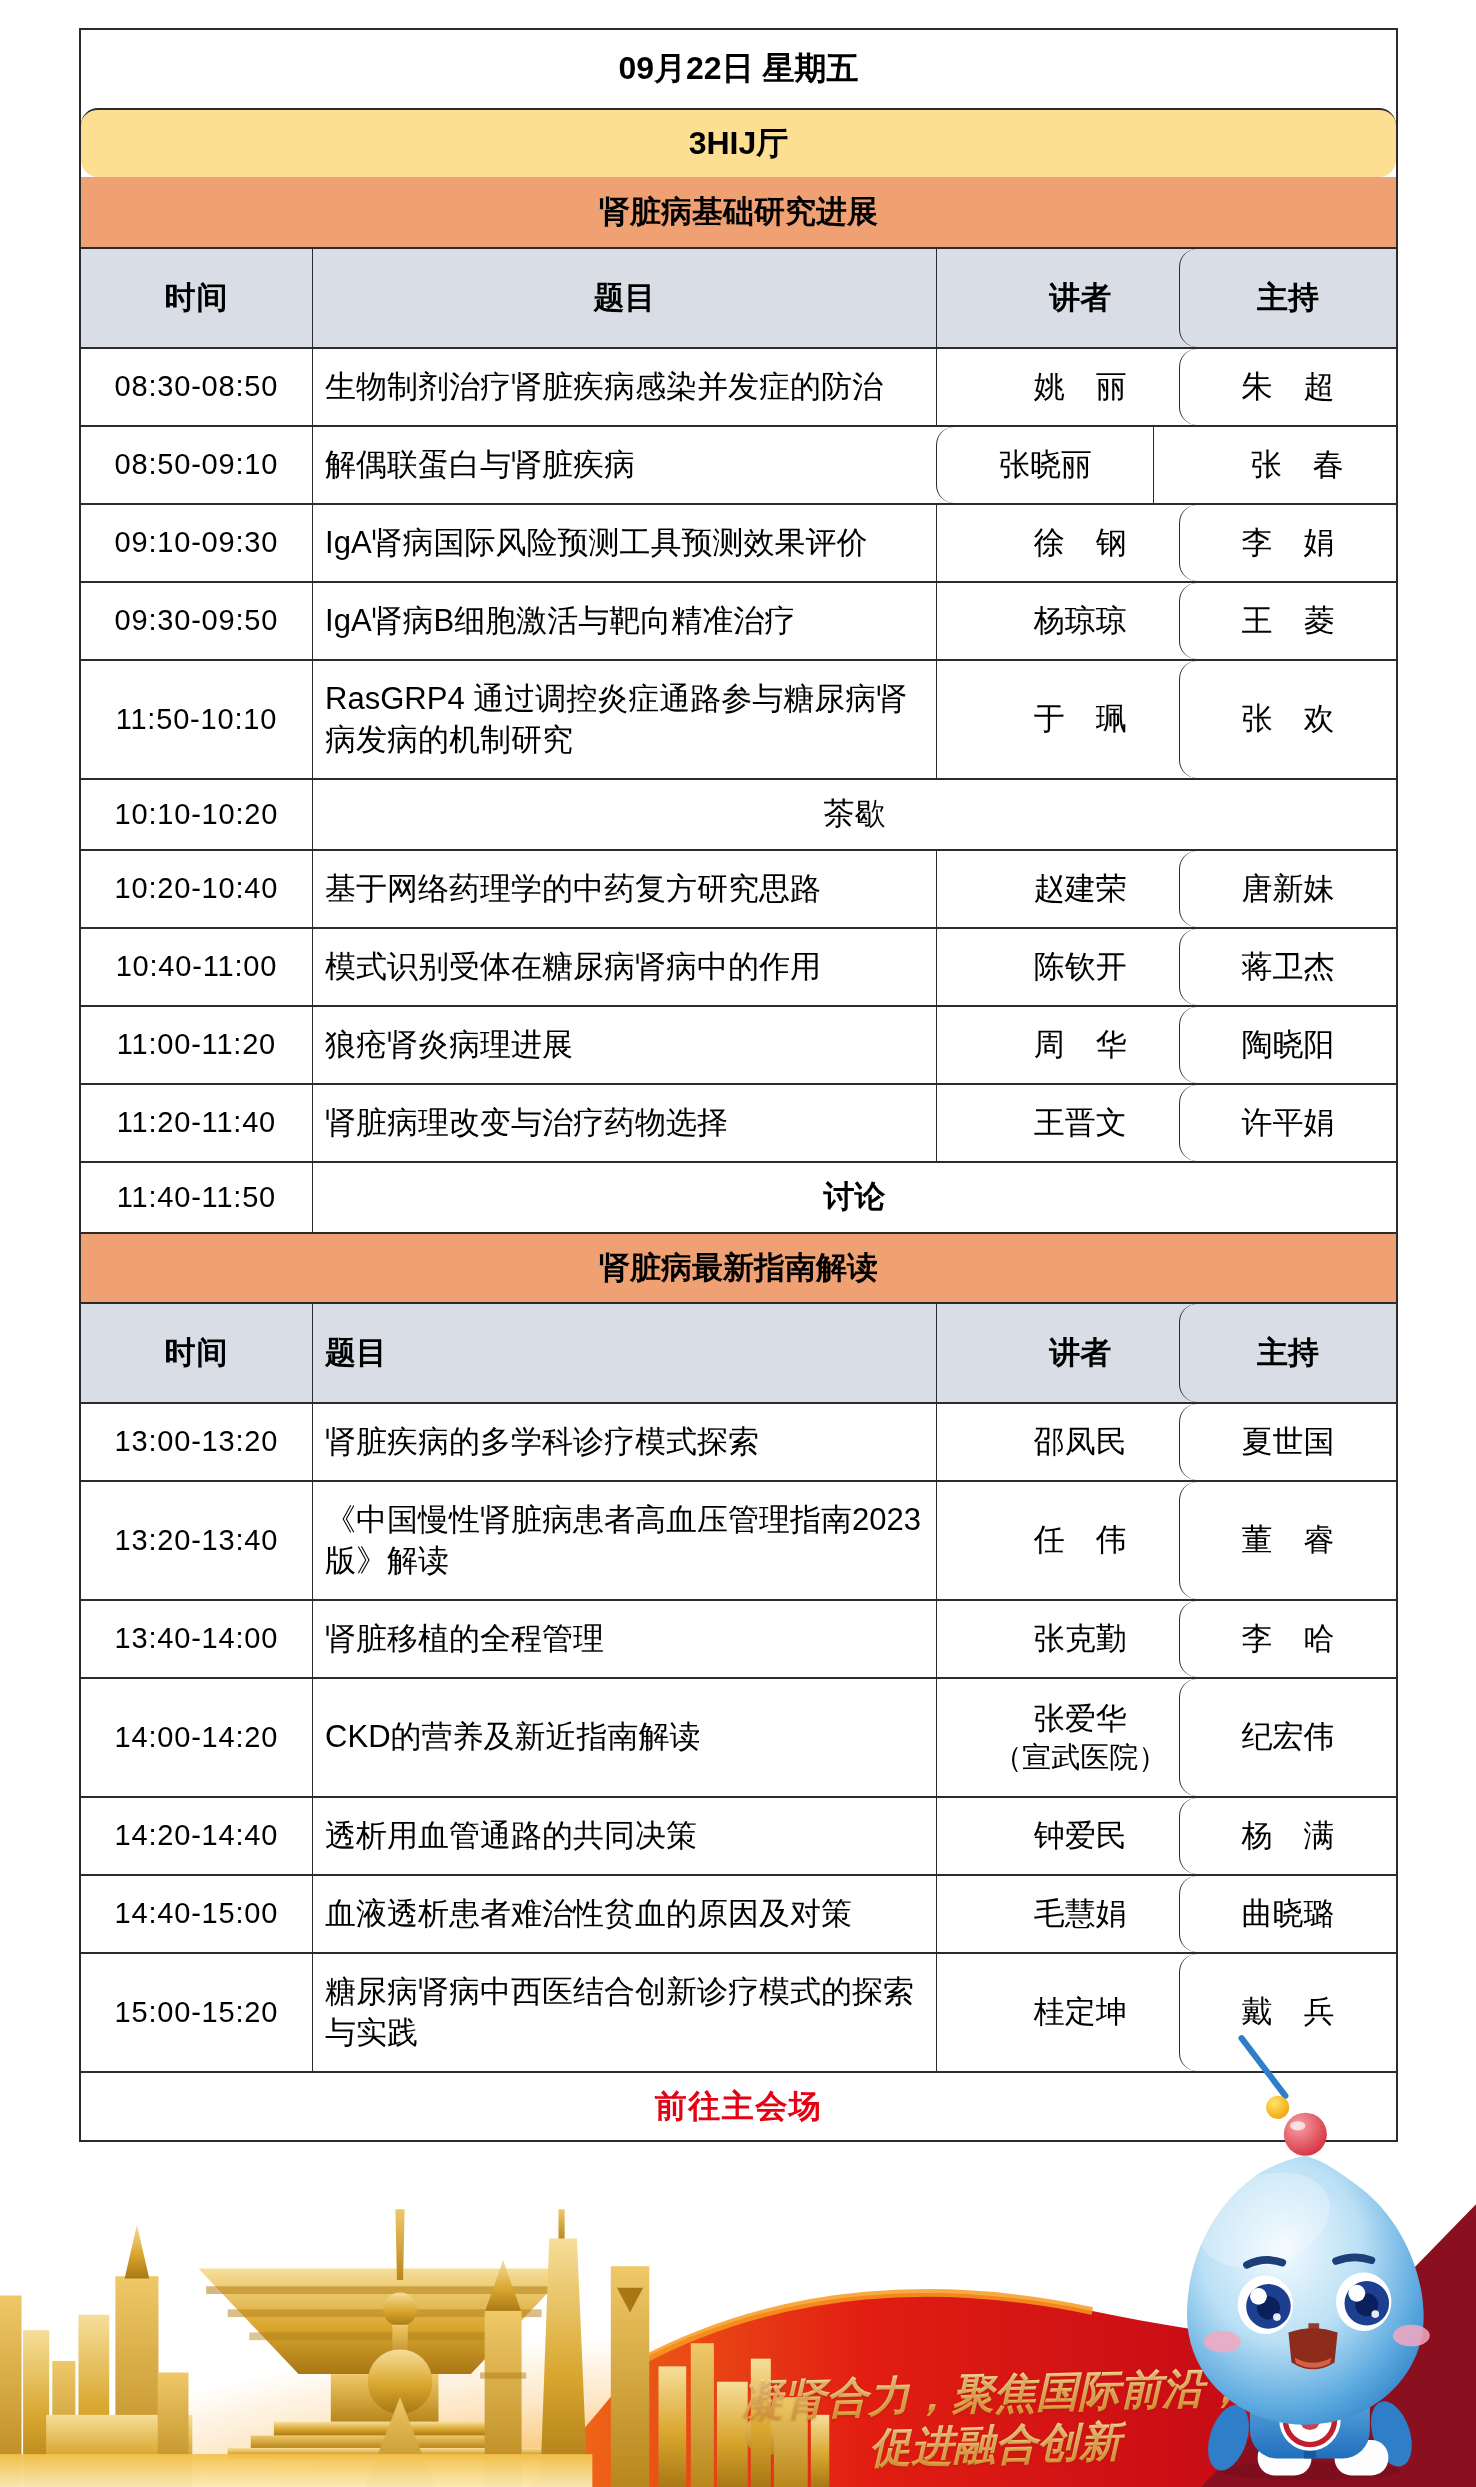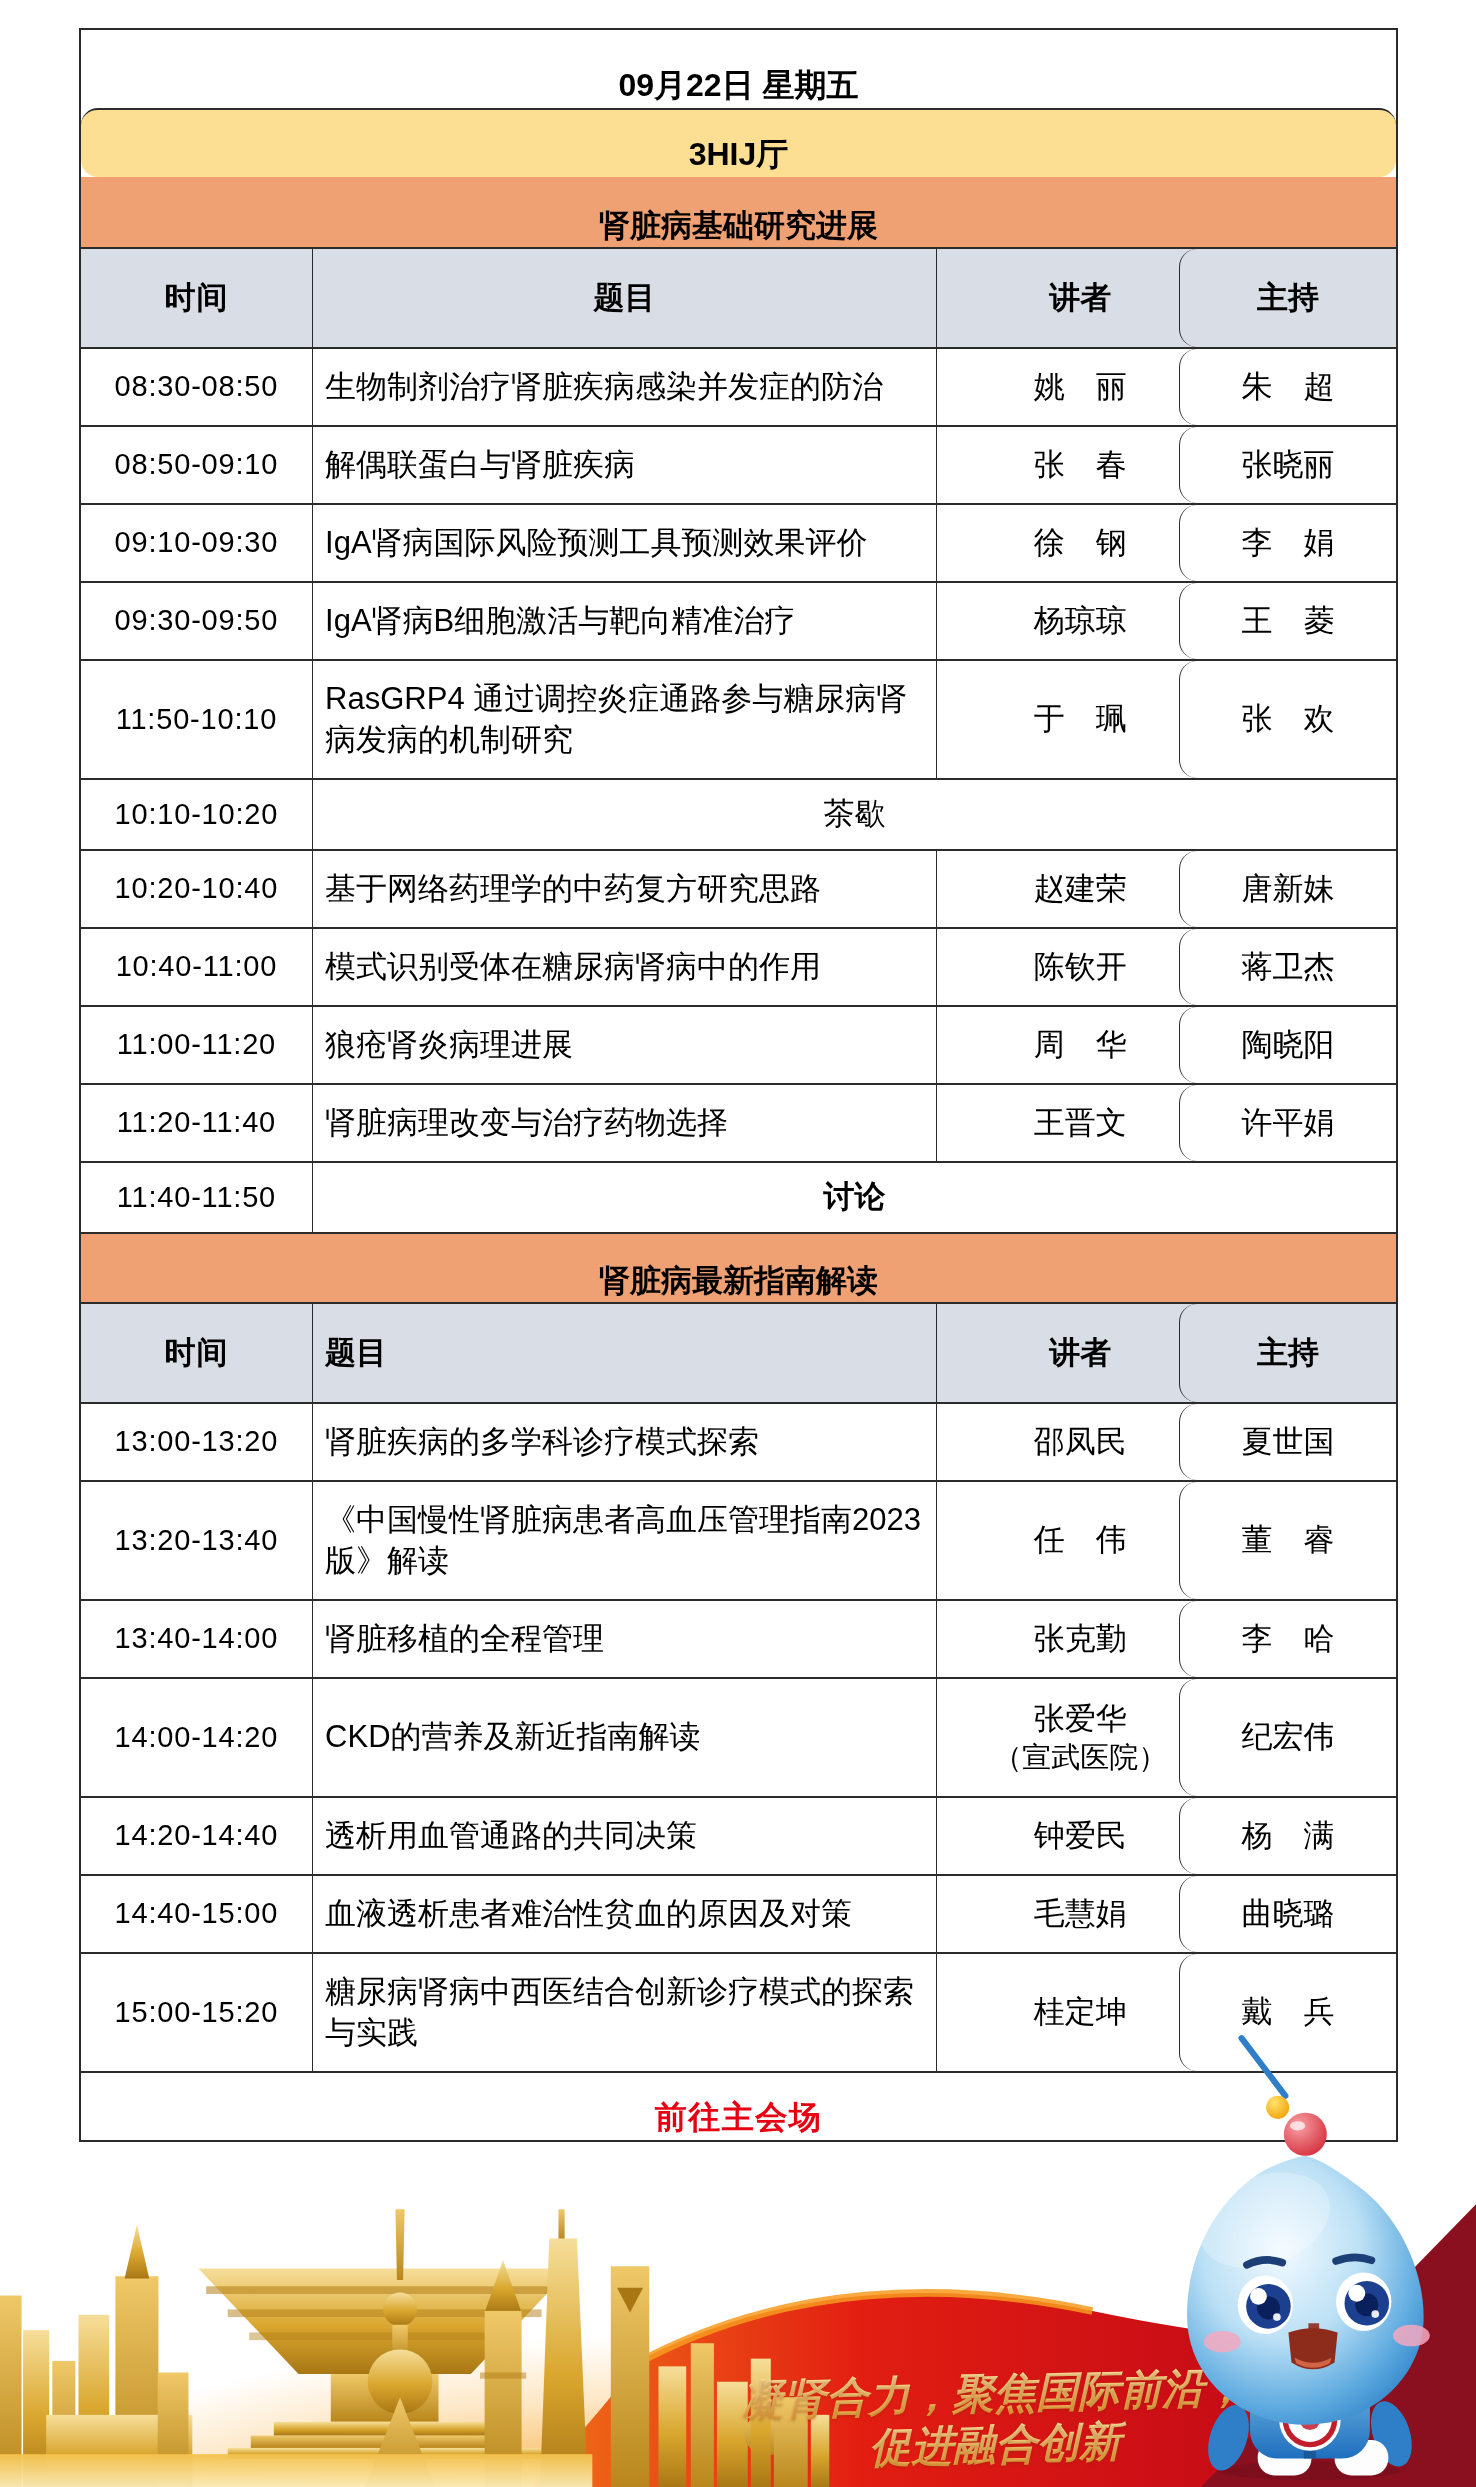--- a/index.html
+++ b/index.html
@@ -4,21 +4,21 @@
 <style>
   html,body{margin:0;padding:0;background:#fff;}
   .canvas{position:relative;width:1477px;height:2487px;background:#fff;overflow:hidden;
           font-family:"Liberation Sans","DejaVu Sans",sans-serif;color:#000;}
   
   .tableWrap{position:absolute;left:79px;top:28px;width:1315px;border:2.3px solid #2b2b2b;background:#fff;z-index:2;}
   .row{display:flex;align-items:stretch;border-top:2.3px solid #2b2b2b;box-sizing:border-box;}
   .row:first-child{border-top:none;}
   .h-date{height:78px;} .h-hall{height:69px;} .h-sec{height:70px;} .h-head{height:100px;}
   .h-reg{height:78px;} .h-tall{height:119px;} .h-merge{height:71px;} .h-go{height:69px;}
-  .band{justify-content:center;align-items:flex-end;font-weight:bold;font-size:32px;}
+  .band{justify-content:center;align-items:center;font-weight:bold;font-size:32px;}
   .date-row{background:#ffffff;}
   .hall-row{background:#FCDF92;border-radius:17px;}
   .sec-row{background:#EFA173;font-size:31px;}
   .head-row{background:#D9DEE6;font-weight:bold;}
   .c{display:flex;align-items:center;justify-content:center;border-left:1.5px solid #2b2b2b;
      box-sizing:border-box;font-size:31px;line-height:1.3;}
   .c:first-child{border-left:none;}
   .c.time{width:17.55%;font-size:29px;letter-spacing:0.8px;}
   .c.title{width:47.5%;justify-content:flex-start;text-align:left;padding:4.6px 12.3px;}
   .c.sp{width:18.45%;flex-direction:column;padding-left:44px;}
@@ -73,24 +73,24 @@
           <div class="c time">08:30-08:50</div>
           <div class="c title">生物制剂治疗肾脏疾病感染并发症的防治</div>
           <div class="c sp">
             <div class="">姚　丽</div>
           </div>
           <div class="c host">朱　超</div>
         </div>
         <div class="row h-reg">
           <div class="c time">08:50-09:10</div>
           <div class="c title">解偶联蛋白与肾脏疾病</div>
+          <div class="c host">张晓丽</div>
           <div class="c sp">
             <div class="">张　春</div>
           </div>
-          <div class="c host">张晓丽</div>
         </div>
         <div class="row h-reg">
           <div class="c time">09:10-09:30</div>
           <div class="c title">IgA肾病国际风险预测工具预测效果评价</div>
           <div class="c sp">
             <div class="">徐　钢</div>
           </div>
           <div class="c host">李　娟</div>
         </div>
         <div class="row h-reg">

